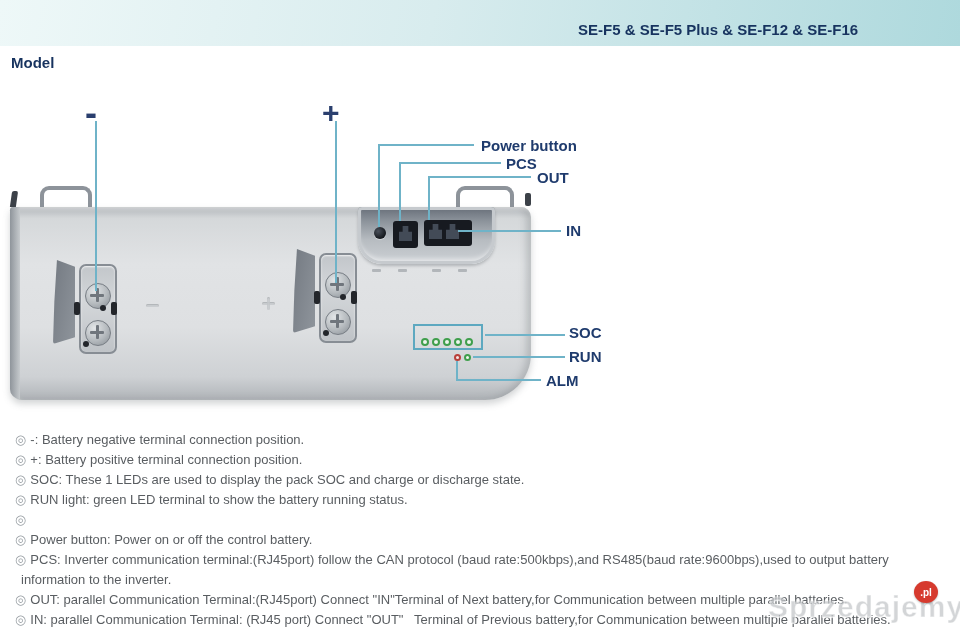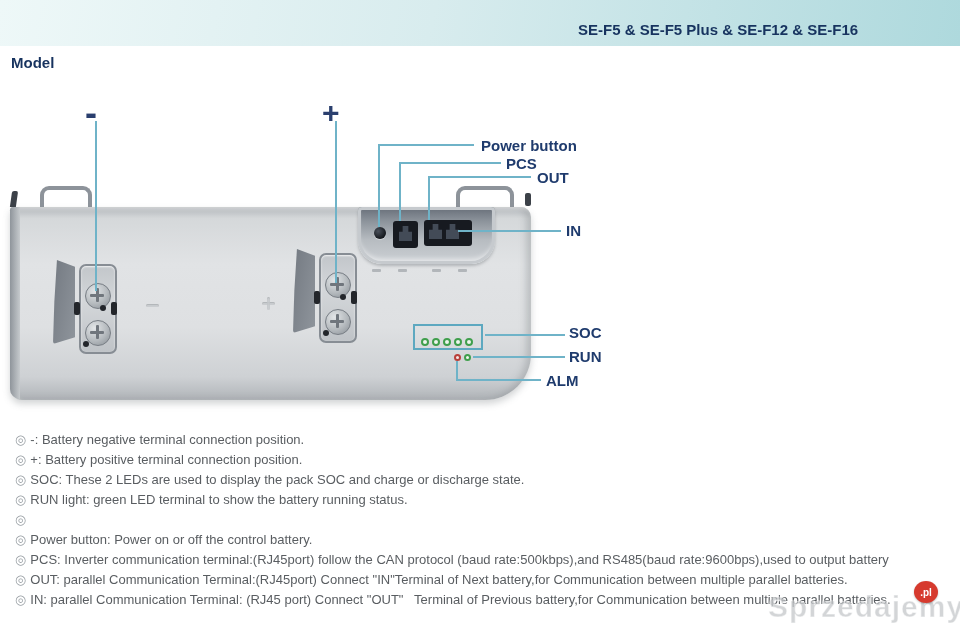--- a/index.html
+++ b/index.html
@@ -198,36 +198,39 @@
     <div class="desc-line">
       <span class="desc-bullet">◎</span>
       <span class="desc-text">-: Battery negative terminal connection position.</span>
     </div>
     <div class="desc-line">
       <span class="desc-bullet">◎</span>
       <span class="desc-text">+: Battery positive terminal connection position.</span>
     </div>
     <div class="desc-line">
       <span class="desc-bullet">◎</span>
-      <span class="desc-text">SOC: These 2 LEDs are used to display the pack SOC and charge or discharge state.</span>
+      <span class="desc-text">SOC: These 1 LEDs are used to display the pack SOC and charge or discharge state.</span>
     </div>
     <div class="desc-line">
       <span class="desc-bullet">◎</span>
       <span class="desc-text">RUN light: green LED terminal to show the battery running status.</span>
     </div>
     <div class="desc-line">
       <span class="desc-bullet">◎</span>
     </div>
     <div class="desc-line">
       <span class="desc-bullet">◎</span>
       <span class="desc-text">Power button: Power on or off the control battery.</span>
     </div>
     <div class="desc-line">
       <span class="desc-bullet">◎</span>
       <span class="desc-text">PCS: Inverter communication terminal:(RJ45port) follow the CAN protocol (baud rate:500kbps),and RS485(baud rate:9600bps),used to output battery</span>
+    </div>
+    <div class="desc-line">
+      <span class="desc-text desc-cont">information to the inverter.</span>
     </div>
     <div class="desc-line">
       <span class="desc-bullet">◎</span>
       <span class="desc-text">OUT: parallel Communication Terminal:(RJ45port) Connect "IN"Terminal of Next battery,for Communication between multiple parallel batteries.</span>
     </div>
     <div class="desc-line">
       <span class="desc-bullet">◎</span>
       <span class="desc-text">IN: parallel Communication Terminal: (RJ45 port) Connect "OUT"   Terminal of Previous battery,for Communication between multiple parallel batteries.</span>
     </div>
   </div>

